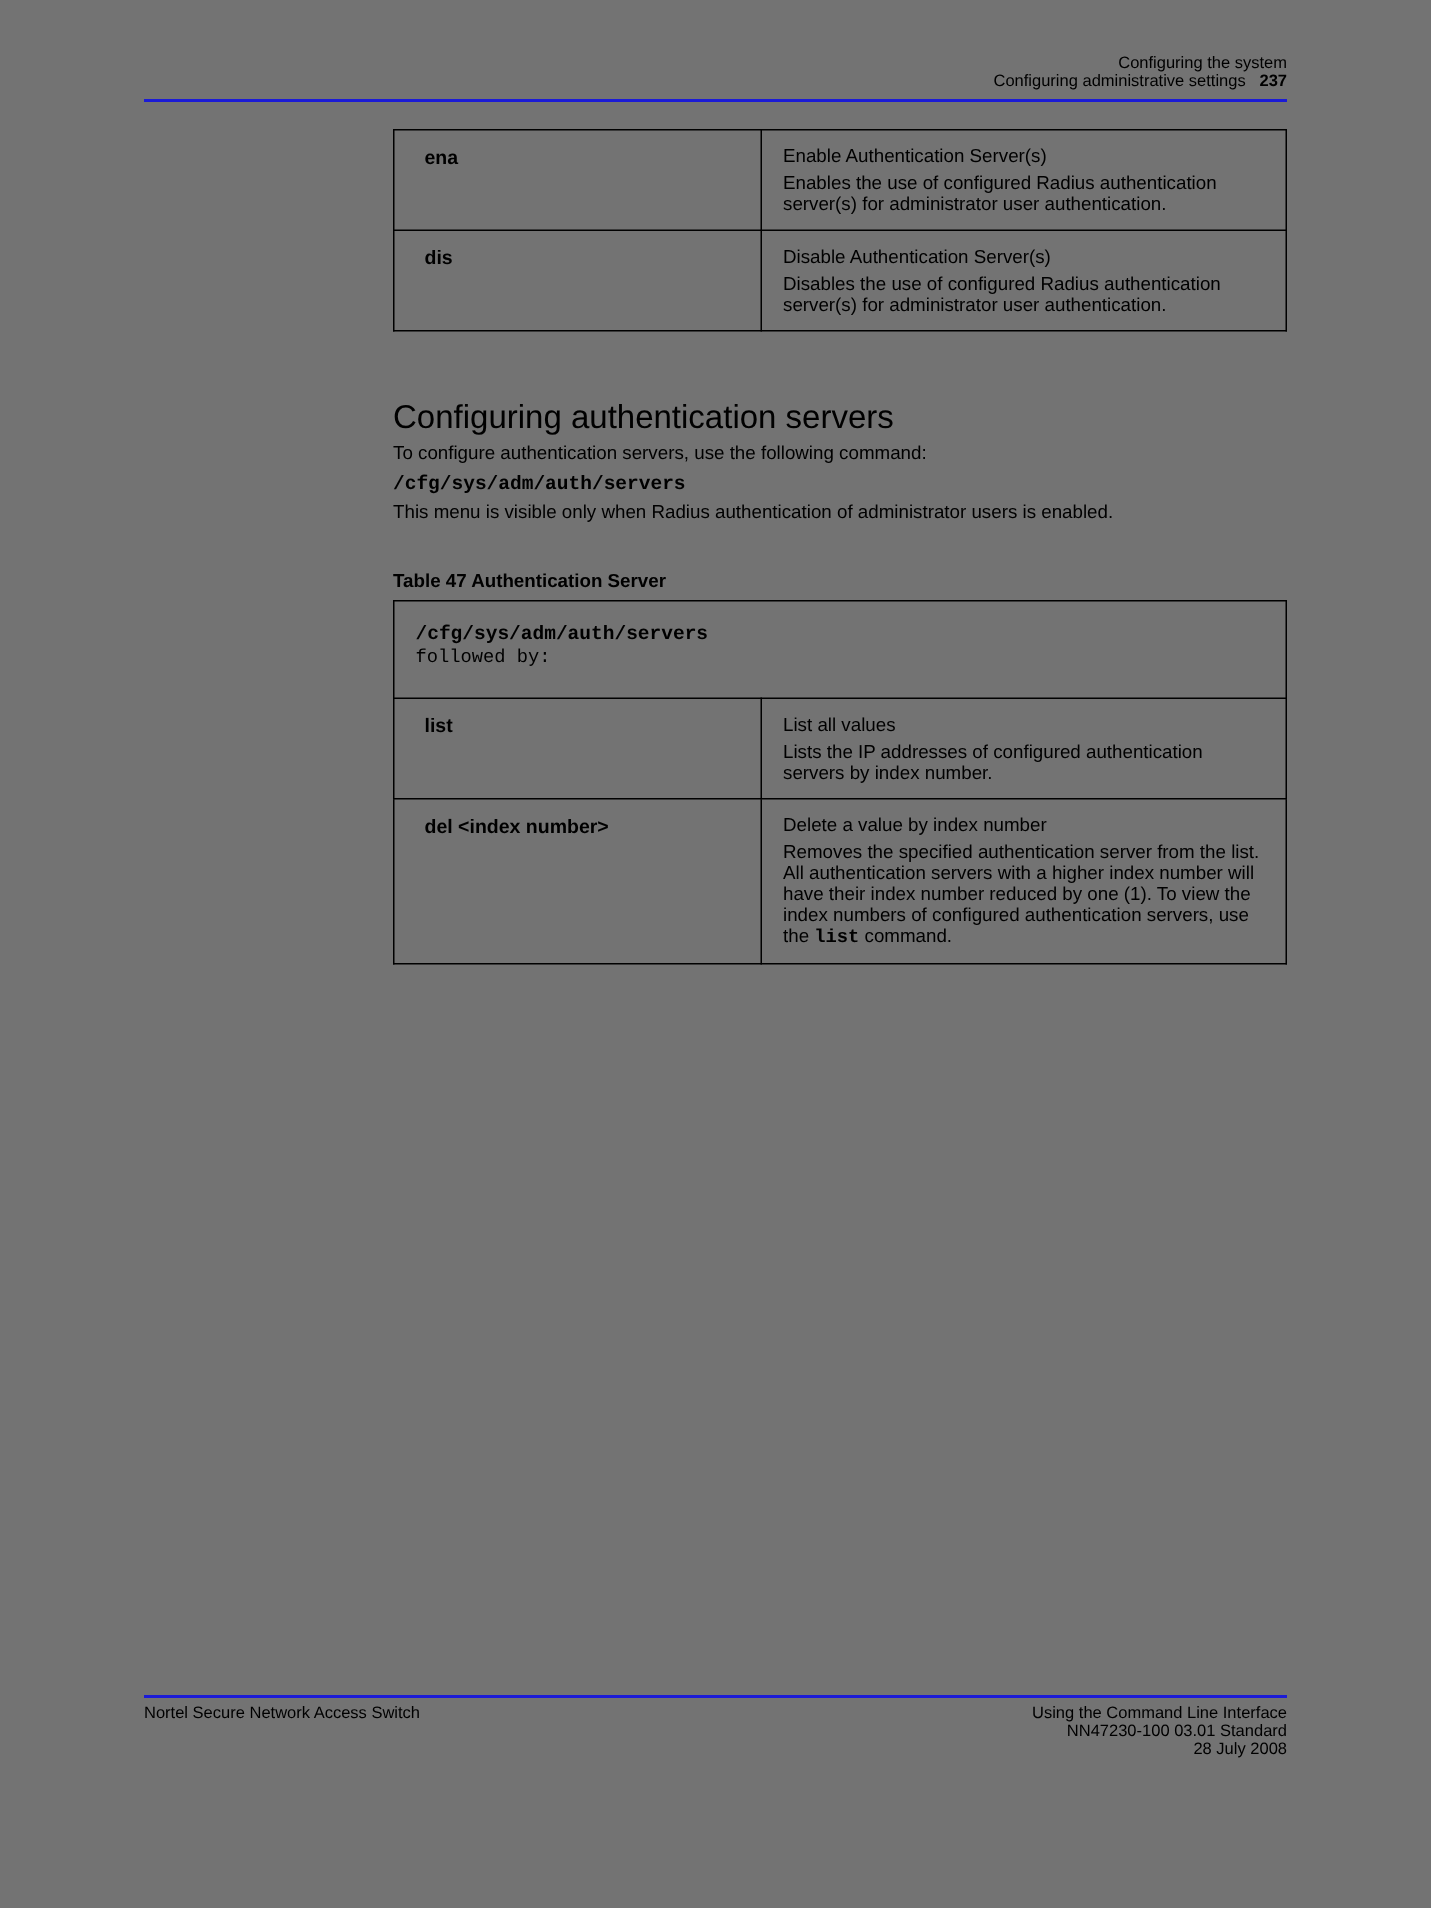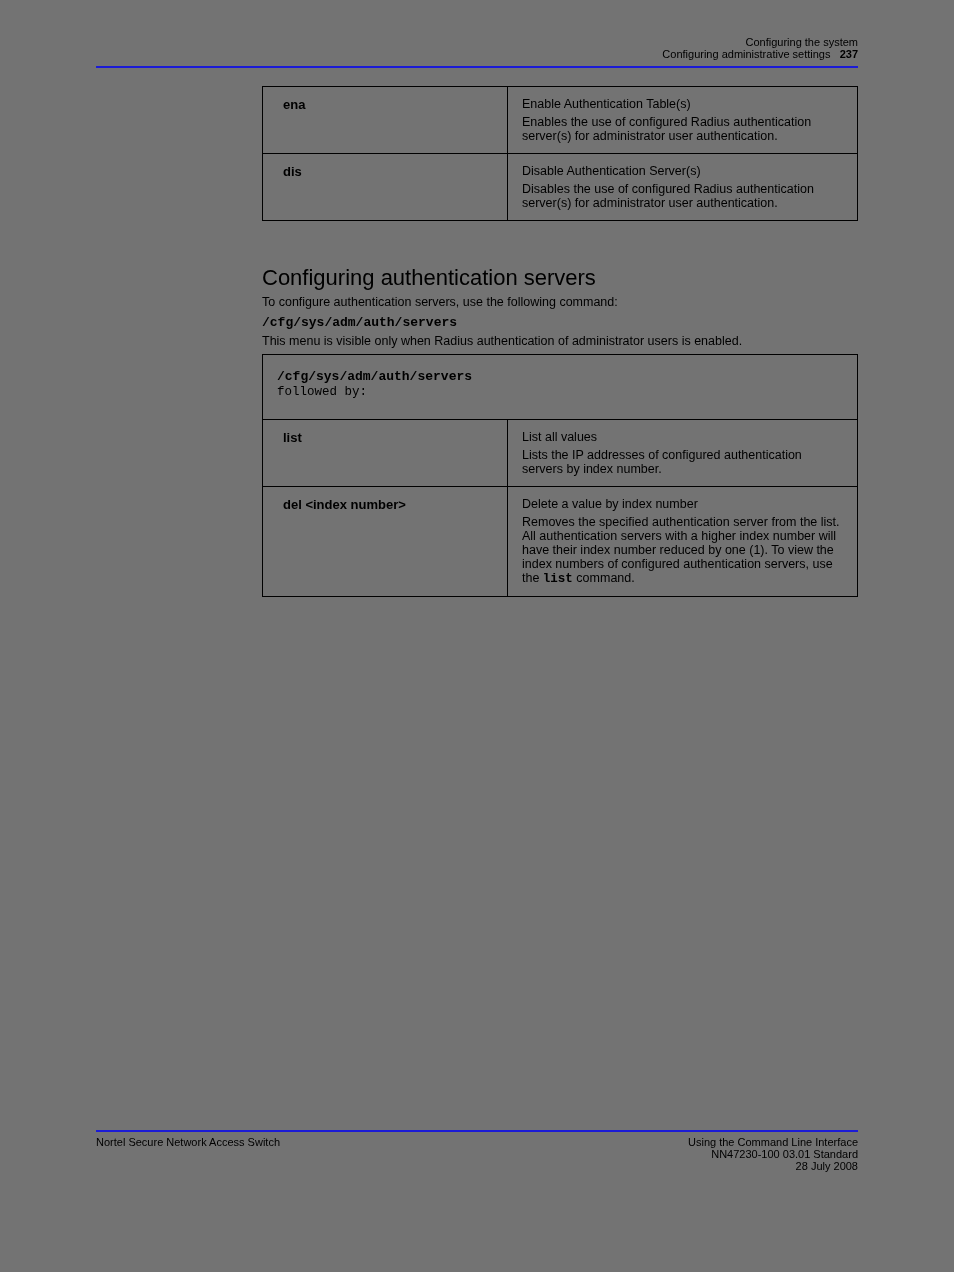--- a/index.html
+++ b/index.html
@@ -124,39 +124,40 @@
     <hr class="hr-top">
   </div>
 
   <div class="content">
 
     <table class="table">
       <tbody>
       <tr>
         <td class="cmd">ena</td>
         <td class="desc">
-          <div class="lead">Enable Authentication Table(s)</div>
+          <div class="lead">Enable Authentication Server(s)</div>
           <div>Enables the use of configured Radius authentication server(s) for administrator user authentication.</div>
         </td>
       </tr>
       <tr>
         <td class="cmd">dis</td>
         <td class="desc">
           <div class="lead">Disable Authentication Server(s)</div>
           <div>Disables the use of configured Radius authentication server(s) for administrator user authentication.</div>
         </td>
       </tr>
     </tbody>
       </table>
 
     <div class="h2">Configuring authentication servers</div>
     <div class="sub">To configure authentication servers, use the following command:</div>
     <div class="monopath">/cfg/sys/adm/auth/servers</div>
     <div class="sub" style="margin-top:4px">This menu is visible only when Radius authentication of administrator users is enabled.</div>
 
+    <div class="tcap">Table 47   Authentication Server</div>
 
     <table class="table" style="margin-top:6px">
       <tbody>
           <tr>
         <td class="head" colspan="2">
           <span>/cfg/sys/adm/auth/servers</span><br>
           <span style="font-family:Liberation Mono, monospace;font-weight:normal;font-size:12.5px">followed by:</span>
         </td>
       </tr>
       <tr>

